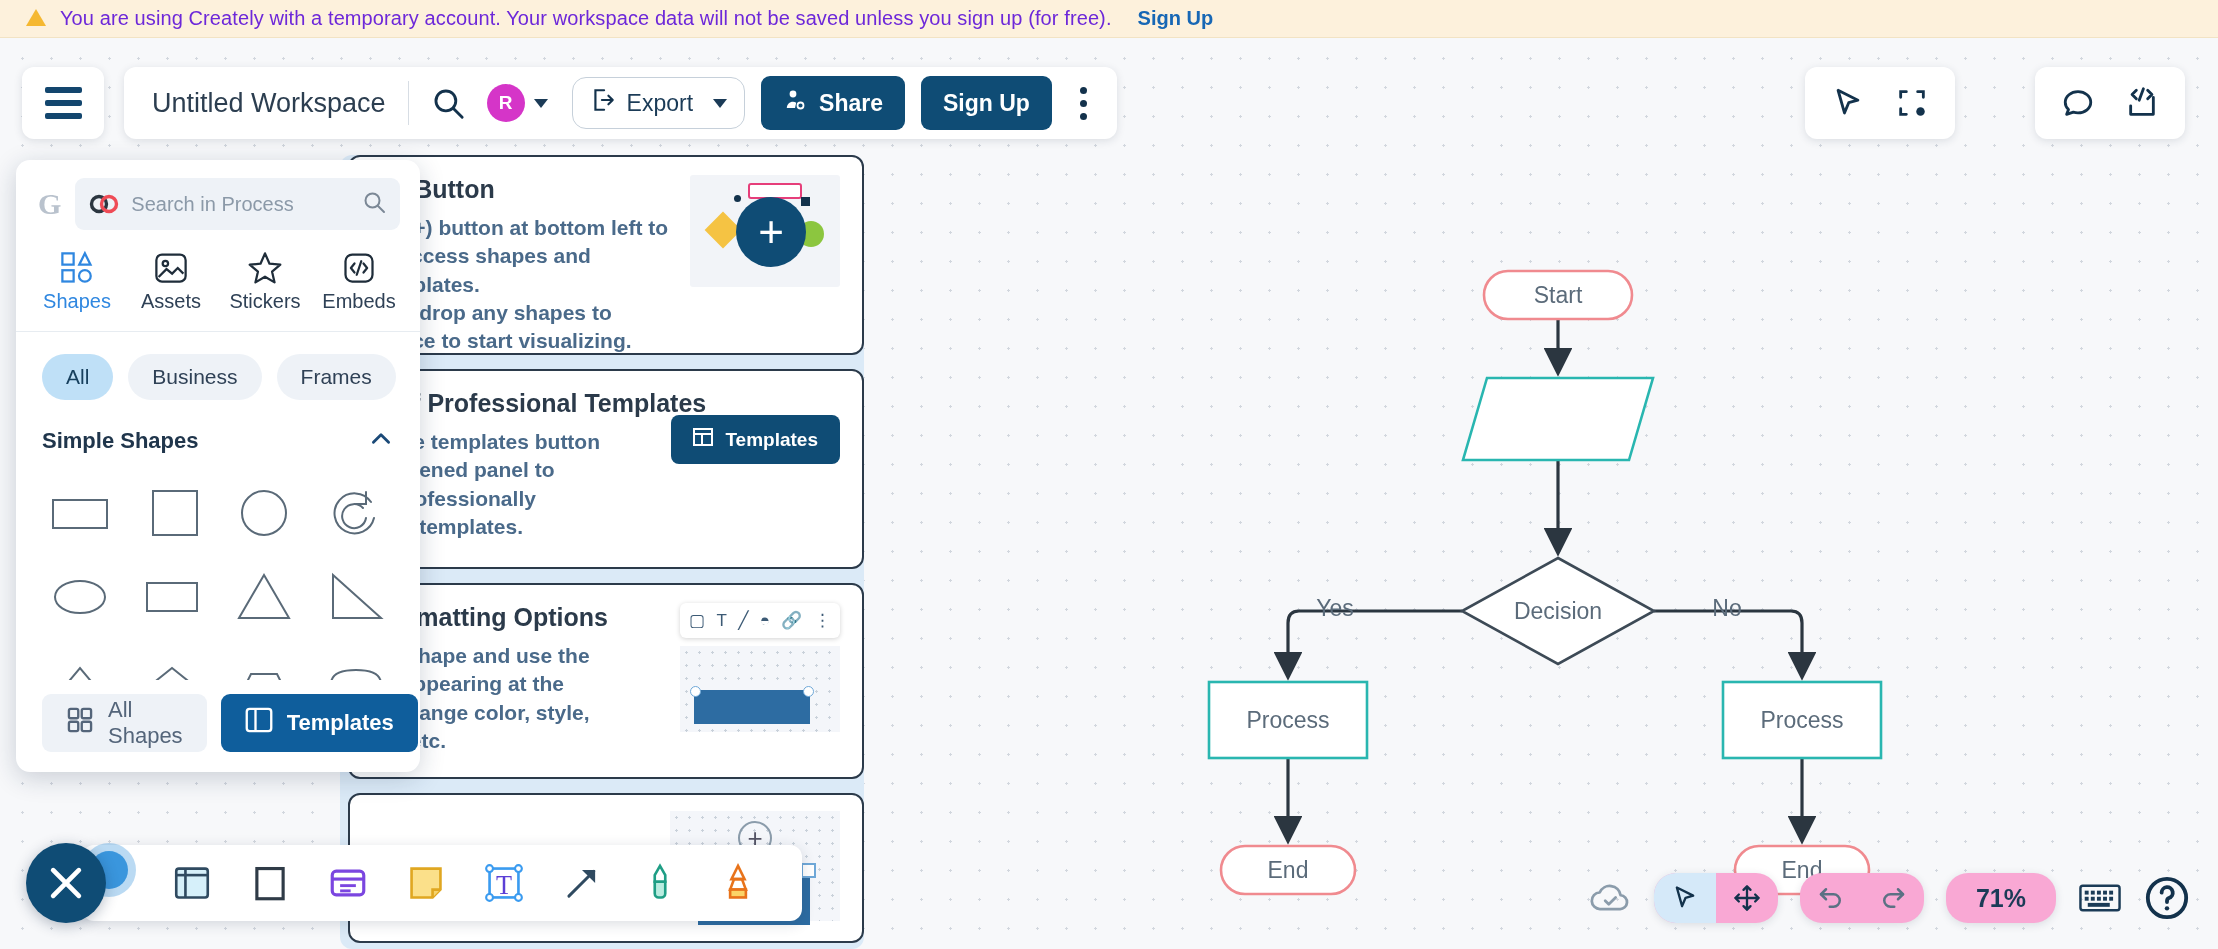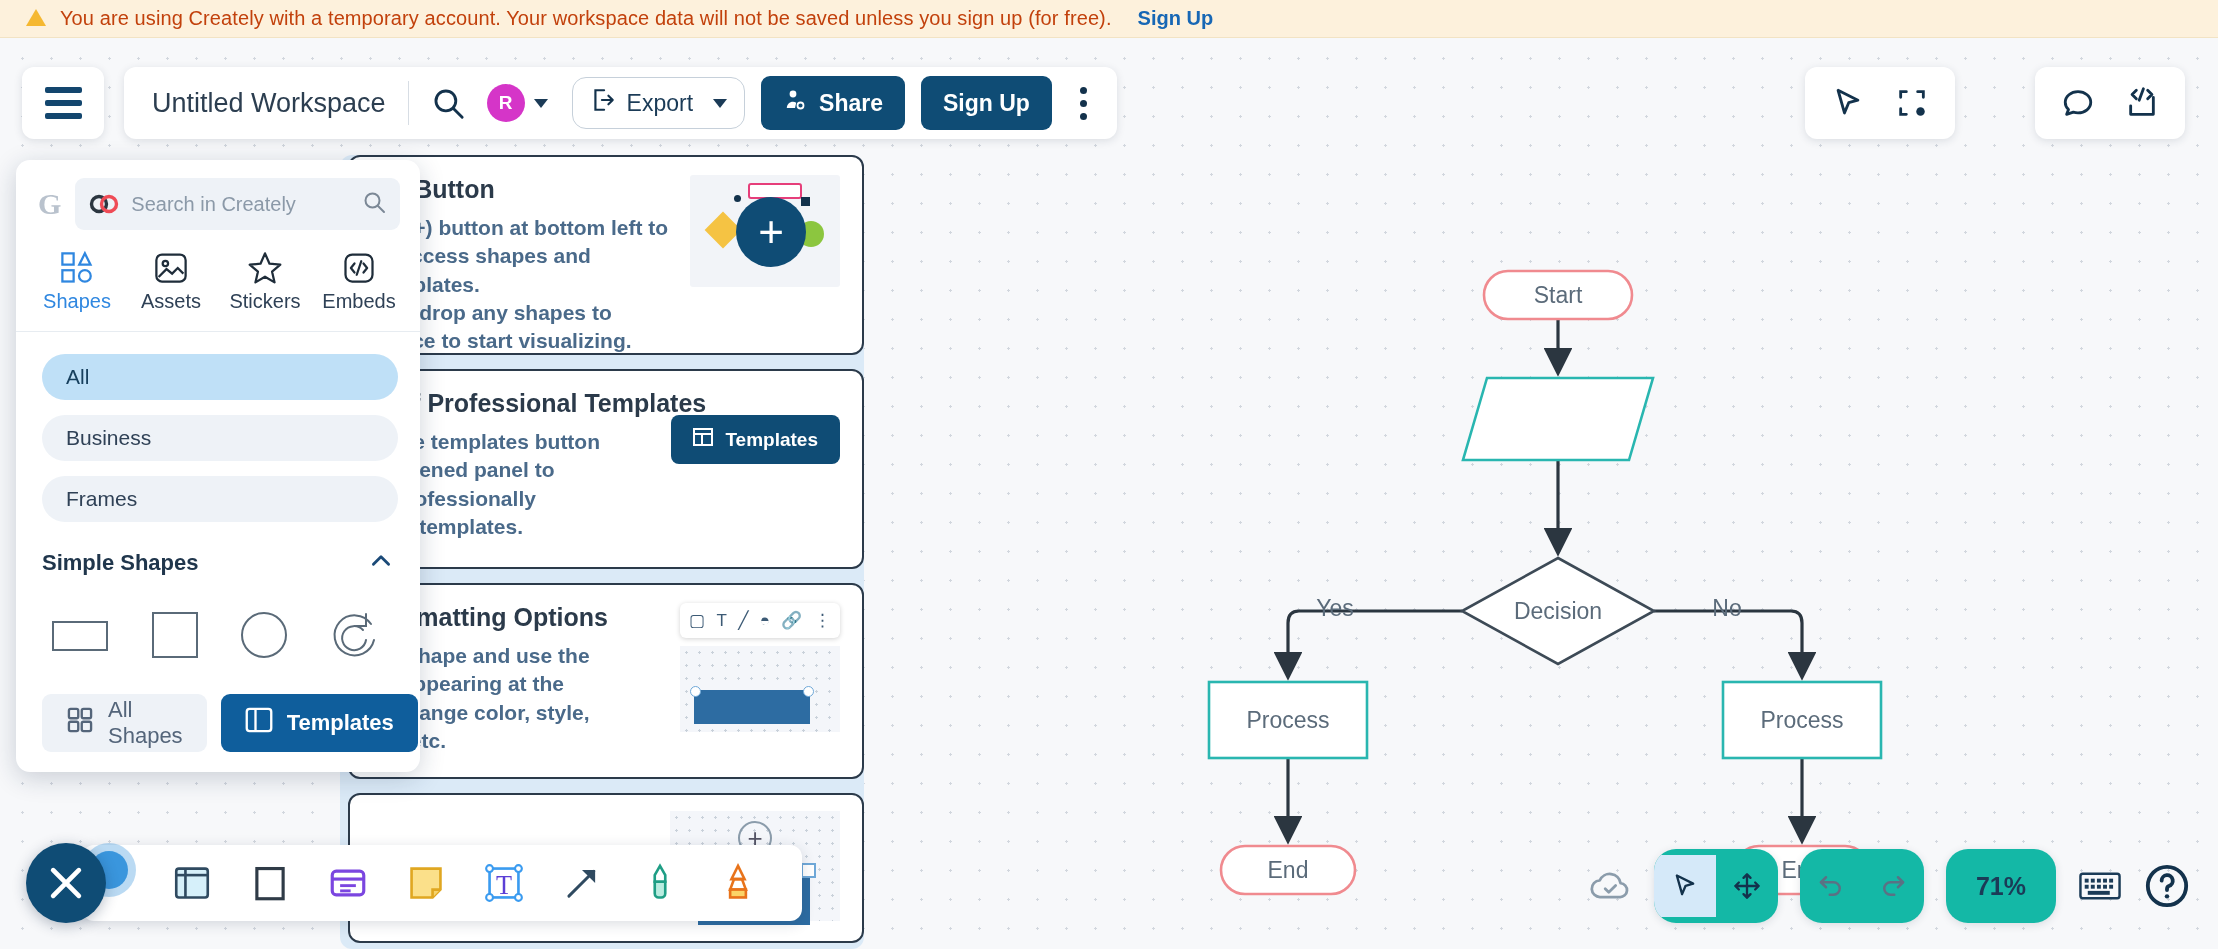--- a/index.html
+++ b/index.html
@@ -20,21 +20,21 @@
     z-index: 60;
   }
   #notice-bar .warn-tri {
     width: 0; height: 0; margin-right: 14px;
     border-left: 10px solid transparent;
     border-right: 10px solid transparent;
     border-bottom: 17px solid #f5b831;
     position: relative; top: -1px;
   }
   #notice-bar .notice-text {
-    font-size: 20px; color: #c2410c; letter-spacing: .1px;
+    font-size: 20px; color: #6d28d9; letter-spacing: .1px;
   }
   #notice-bar .notice-link {
     font-size: 20px; color: #1767b5; font-weight: 700;
     margin-left: 26px; cursor: pointer;
   }
 
   
   #canvas {
     position: absolute; left: 0; top: 38px;
     width: 2218px; height: 911px;
@@ -212,21 +212,21 @@
   }
   .creately-mark { display:flex; align-items:center; }
   #search-input-txt { flex:1; font-size: 20px; color: #8b99a8; }
   #panel-tabs {
     display: flex; justify-content: space-around;
     padding: 8px 14px 18px; border-bottom: 1px solid #e7ecf1;
   }
   .ptab { display:flex; flex-direction:column; align-items:center; cursor:pointer; width: 88px; }
   .ptab .lbl { font-size: 20px; color: #2f4156; }
   .ptab.active .lbl { color: #2f87e0; }
-  #panel-filters { display:flex; gap: 15px; padding: 22px 22px 14px 26px; flex-direction: column; }
+  #panel-filters { display:flex; gap: 15px; padding: 22px 22px 14px 26px; }
   .fchip {
     height: 46px; padding: 0 24px; border-radius: 23px; background: #eef2f7;
     display:flex; align-items:center; font-size: 21px; color:#2f4156; cursor:pointer;
   }
   .fchip.active { background: #bfe0f7; color: #17405e; }
   #panel-section-head {
     display:flex; align-items:center; justify-content:space-between;
     padding: 12px 26px 4px 26px;
   }
   #panel-section-head .t { font-size: 22px; font-weight: 700; color: #20364c; }
@@ -268,21 +268,21 @@
     background: rgba(58,150,221,.35); z-index: 44; pointer-events:none;
   }
   #fab-halo i { position:absolute; left: 8px; top: 8px; width: 38px; height: 38px; border-radius:50%; background:#3a96dd; display:block; }
 
   
   #br-bar {
     position: absolute; right: 28px; bottom: 26px;
     display: flex; align-items: center; gap: 22px; z-index: 30;
   }
   .br-pill {
-    height: 74px; background: #14b8a6; border-radius: 22px;
+    height: 50px; background: #f9a8d4; border-radius: 22px;
     box-shadow: 0 2px 9px rgba(30,45,70,.13);
     display:flex; align-items:center; overflow: hidden;
   }
   .br-seg { width: 62px; height: 62px; display:flex; align-items:center; justify-content:center; cursor:pointer; }
   .br-seg.sel { background: #d5e9f9; }
   #zoom-pill { padding: 0 30px; font-size: 25px; font-weight: 700; color: #1b3b57; }
   .br-plain { display:flex; align-items:center; justify-content:center; cursor:pointer; }
 
   
   #flow { position: absolute; left: 0; top: 0; width: 2218px; height: 911px; pointer-events: none; }
@@ -493,21 +493,21 @@
 <div id="shapes-panel">
   <div id="panel-search-row">
     <span id="g-icon">G</span>
     <div id="search-pill">
       <span class="creately-mark">
         <svg width="30" height="20" viewBox="0 0 30 20">
             <circle cx="10" cy="10" r="7.5" fill="none" stroke="#2b3640" stroke-width="3.4"></circle>
             <circle cx="20" cy="10" r="7.5" fill="none" stroke="#ef4b56" stroke-width="3.4"></circle>
           </svg>
       </span>
-      <span id="search-input-txt">Search in Creately</span>
+      <span id="search-input-txt">Search in Process</span>
       <span>
         <svg width="24" height="24" viewBox="0 0 24 24" fill="none" stroke="#7b8896" stroke-width="2">
             <circle cx="10.5" cy="10.5" r="7"></circle>
             <line x1="16" y1="16" x2="22" y2="22" stroke-linecap="round"></line>
           </svg>
       </span>
     </div>
   </div>
 
   <div id="panel-tabs">

